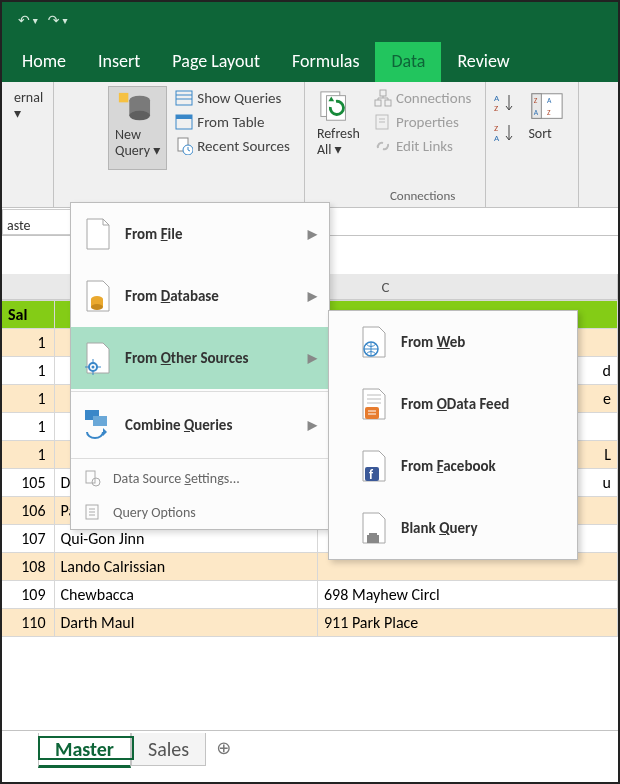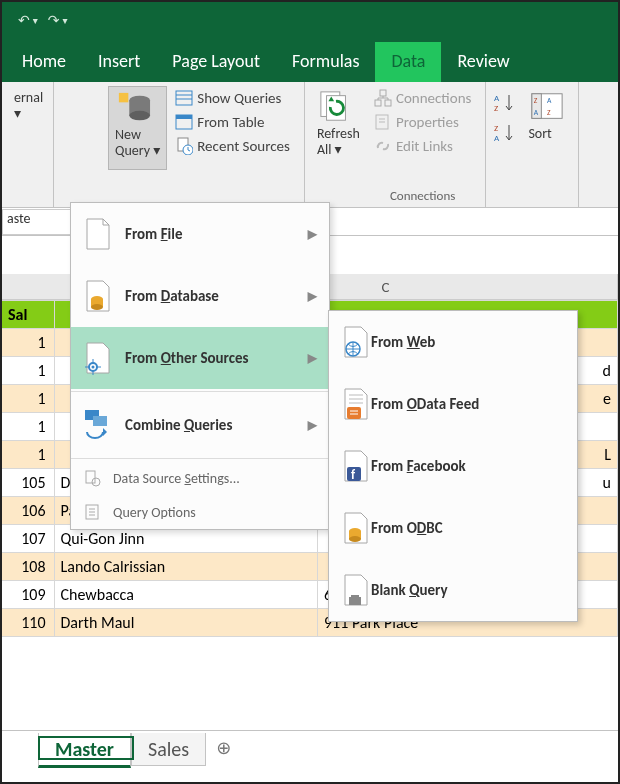--- a/index.html
+++ b/index.html
@@ -27,28 +27,28 @@
 .menu .mi{display:flex;align-items:center;padding:14px 12px;gap:12px;position:relative;}
 .menu .mi .ico{width:30px;height:34px;flex:0 0 30px;}
 .menu .mi .arrow{margin-left:auto;color:#888;font-size:12px;}
 .menu .mi.hot{background:#a9dfc6;}
 .menu .mi.small{padding:8px 12px;font-weight:400;color:#666;font-size:14px;}
 .menu .mi.small .ico{width:18px;height:18px;flex:0 0 18px;}
 .menu .divider{height:1px;background:#dcdcdc;margin:2px 0;}
 .menu .mi.bold{font-weight:600;color:#333;}
 
 .submenu{position:absolute;left:326px;top:308px;width:250px;background:#fcfcfc;border:1px solid #bcbcbc;box-shadow:3px 3px 6px rgba(0,0,0,.18);}
-.submenu .mi{display:flex;align-items:center;padding:14px 12px;font-size:15px;font-weight:600;color:#333;}
+.submenu .mi{display:flex;align-items:center;padding:14px 12px;gap:12px;font-size:15px;font-weight:600;color:#333;margin-left:18px;}
 .submenu .mi .ico{width:30px;height:34px;flex:0 0 30px;}
 
 .sheet{position:absolute;left:0;top:246px;right:0;font-size:16px;}
 .colhdr{display:flex;background:#e9e9e9;border-bottom:1px solid #ccc;height:26px;}
 .colhdr div{border-right:1px solid #ccc;text-align:center;color:#555;font-size:15px;line-height:26px;}
 .colA{width:82px}.colB{width:70px}.colC{flex:1;}
-.namebox{background:#fff;border:1px solid #ccc;width:80px;height:26px;display:flex;align-items:flex-start;padding:0 4px;font-size:14px;margin-left:-4px;color:#333;}
+.namebox{background:#fff;border:1px solid #ccc;width:80px;height:26px;display:flex;align-items:flex-end;padding:0 4px;font-size:14px;margin-left:-4px;color:#333;}
 .formulabar{height:28px;border-bottom:1px solid #c3c3c3;background:#fff;display:flex;align-items:center;padding-left:4px;position:absolute;left:0;right:0;top:206px;}
 table.cells{border-collapse:collapse;width:100%;}
 table.cells td{border:1px solid #d7d7d7;padding:3px 6px;font-size:16px;height:28px;white-space:nowrap;overflow:hidden;}
 table.cells tr.band td{background:#fde8c7;}
 table.cells td.rh{width:52px;text-align:right;padding-right:8px;background:inherit;border-left:none;}
 table.cells td.cC{width:300px;}
 table.cells tr.hdr td{font-weight:700;background:#84cc16;}
 
 .sheettabs{position:absolute;left:0;right:0;bottom:4px;height:48px;border-top:1px solid #c3c3c3;background:#fff;display:flex;align-items:flex-start;padding-left:36px;padding-top:2px;}
 .stab{padding:4px 16px;font-size:20px;border:1px solid #c3c3c3;border-top:none;background:#f4f4f4;color:#555;margin-right:0;}
@@ -353,29 +353,20 @@
     <svg class="ico" viewBox="0 0 30 34">
         <path d="M4 2 L20 2 L26 8 L26 32 L4 32 Z" fill="#fff" stroke="#a6a6a6"></path>
         <rect x="6" y="18" width="14" height="14" rx="2" fill="#3b5998"></rect>
         <text x="10" y="30" font-size="13" font-weight="700" fill="#fff">f</text>
       </svg>
     <span><span>From </span><u class="ak">F</u><span>acebook</span></span>
   </div>
   <div class="mi">
     <svg class="ico" viewBox="0 0 30 34">
         <path d="M4 2 L20 2 L26 8 L26 32 L4 32 Z" fill="#fff" stroke="#a6a6a6"></path>
-        <ellipse cx="14" cy="20" rx="6" ry="3" fill="#eaa92f"></ellipse>
-        <rect x="8" y="20" width="12" height="8" fill="#eaa92f"></rect>
-        <ellipse cx="14" cy="28" rx="6" ry="3" fill="#c78a1e"></ellipse>
-      </svg>
-    <span><span>From O</span><u class="ak">D</u><span>BC</span></span>
-  </div>
-  <div class="mi">
-    <svg class="ico" viewBox="0 0 30 34">
-        <path d="M4 2 L20 2 L26 8 L26 32 L4 32 Z" fill="#fff" stroke="#a6a6a6"></path>
         <rect x="8" y="24" width="12" height="8" fill="#888"></rect>
         <rect x="10" y="22" width="8" height="2" fill="#888"></rect>
       </svg>
     <span><span>Blank </span><u class="ak">Q</u><span>uery</span></span>
   </div>
 </div>
 
 <div class="sheettabs">
   <div class="stab active">Master</div>
   <div class="stab">Sales</div>

